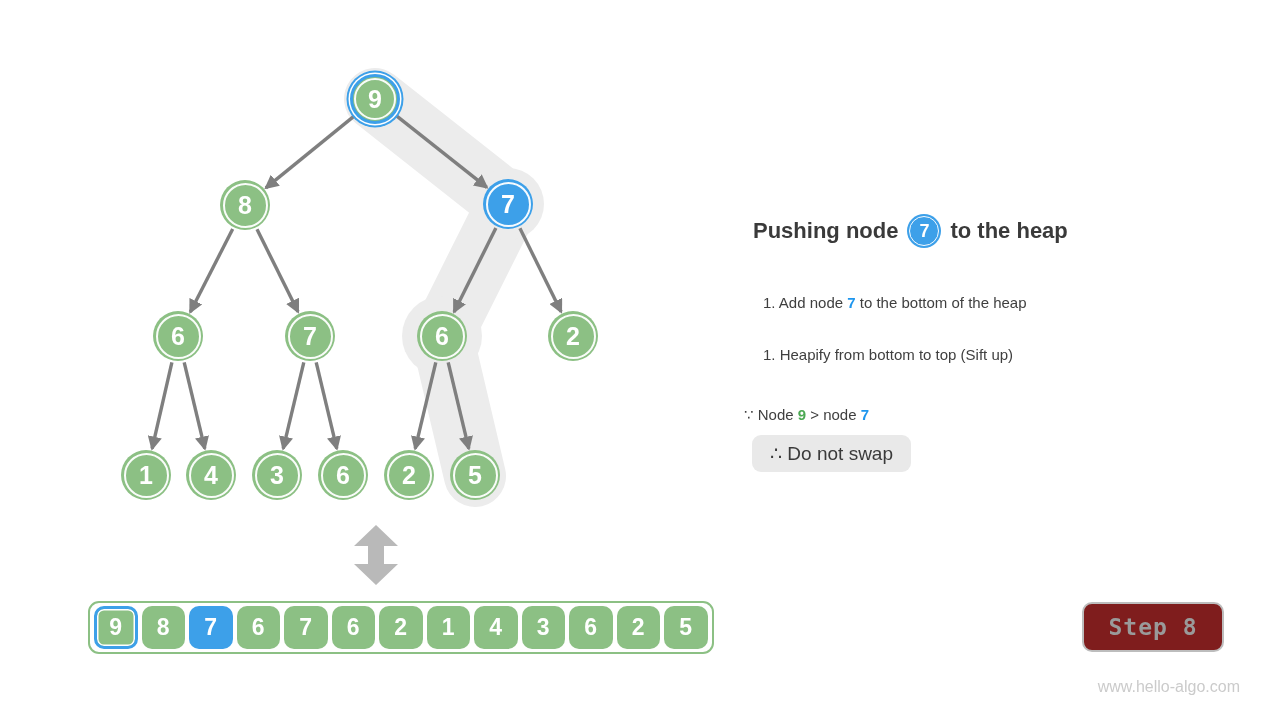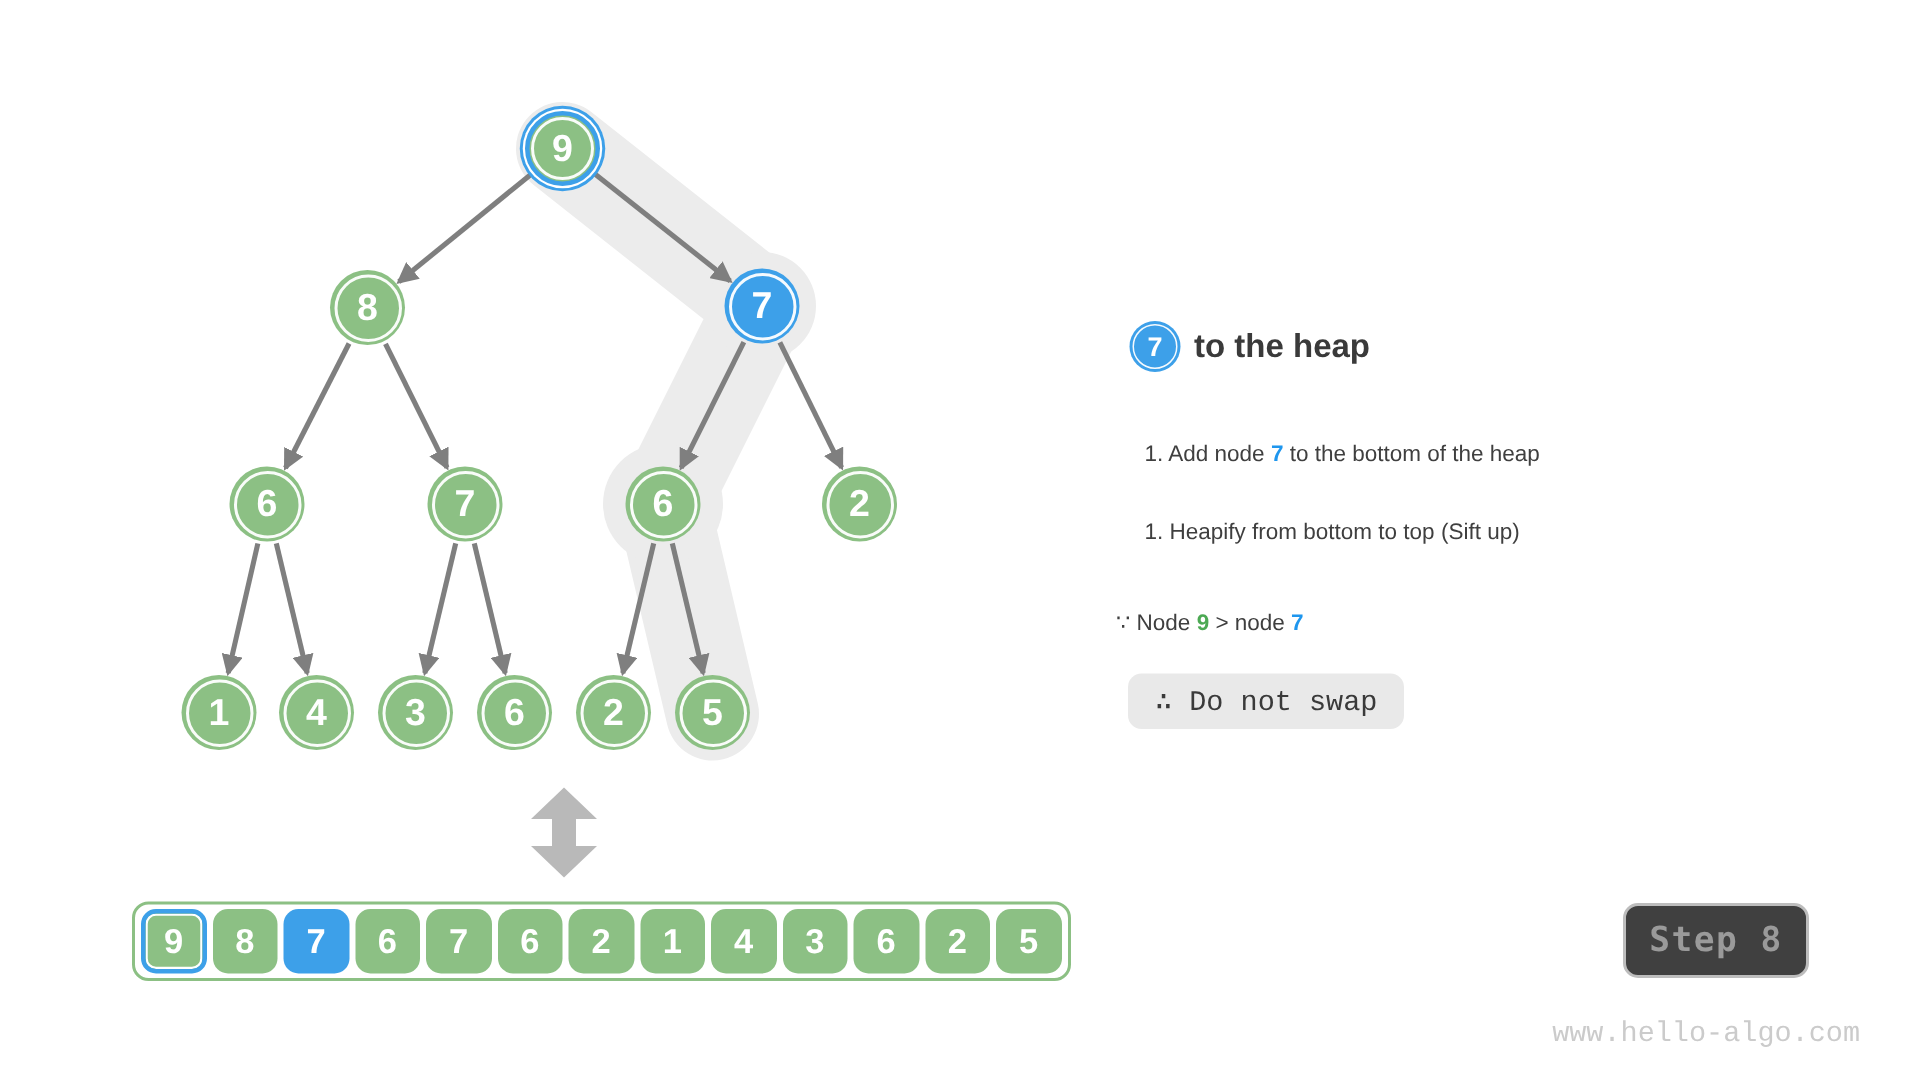--- a/index.html
+++ b/index.html
@@ -86,41 +86,41 @@
     border:1.5px solid rgba(255,255,255,.95);border-radius:50%;
   }
   .panel-line{
     position:absolute;left:763px;
     font-size:15px;color:var(--text-dark);
     white-space:nowrap;
   }
   .panel-line .b-blue{color:var(--accent-blue);font-weight:bold;}
   .panel-line .b-green{color:var(--accent-green);font-weight:bold;}
   .conclusion-box{
-    position:absolute;left:752px;top:449px;
+    position:absolute;left:752px;top:435px;
     height:37px;padding:0 18px;
     background:#E9E9E9;border-radius:9px;
     display:flex;align-items:center;
-    font-size:19px;color:#3A3A3A;font-family:Liberation Mono, monospace;
+    font-size:19px;color:#3A3A3A;
   }
   
   .step-box{
     position:absolute;left:1082px;top:602px;
-    width:124px;height:50px;
+    width:142px;height:50px;
     border:2px solid #BDBDBD;border-radius:10px;
-    background:#404040;
+    background:#7f1d1d;
     display:flex;align-items:center;justify-content:center;
     font-family:"DejaVu Sans Mono",monospace;
     font-size:23px;font-weight:bold;color:#9A9A9A;
     letter-spacing:1px;
   }
   .watermark{
     position:absolute;right:40px;top:678px;
-    font-family:Liberation Mono, monospace;
-    font-size:19px;color:#CBCBCB;
+    font-family:Liberation Sans, sans-serif;
+    font-size:16px;color:#CBCBCB;
     white-space:nowrap;
   }
 </style>
 </head>
 <body>
 
 <svg id="tree-svg" width="760" height="600" viewBox="0 0 760 600">
   <defs>
     <marker id="arrow" viewBox="0 0 10 10" refX="8.5" refY="5" markerWidth="4.2" markerHeight="4.2" orient="auto-start-reverse">
       <path d="M0,0 L10,5 L0,10 z" fill="#7F7F7F"></path>
@@ -175,20 +175,21 @@
   <div class="acell">2</div>
   <div class="acell">1</div>
   <div class="acell">4</div>
   <div class="acell">3</div>
   <div class="acell">6</div>
   <div class="acell">2</div>
   <div class="acell">5</div>
 </div>
 
 <div class="panel-title">
+  <span>Pushing node</span>
   <span class="badge">7</span>
   <span>to the heap</span>
 </div>
 
 <div class="panel-line" style="top:294px"><span>1. Add node </span><span class="b-blue">7</span><span> to the bottom of the heap</span></div>
 
 <div class="panel-line" style="top:346px">1. Heapify from bottom to top (Sift up)</div>
 
 <div class="panel-line" style="left:744px;top:406px"><span>∵ Node </span><span class="b-green">9</span><span> &gt; node </span><span class="b-blue">7</span></div>
 

